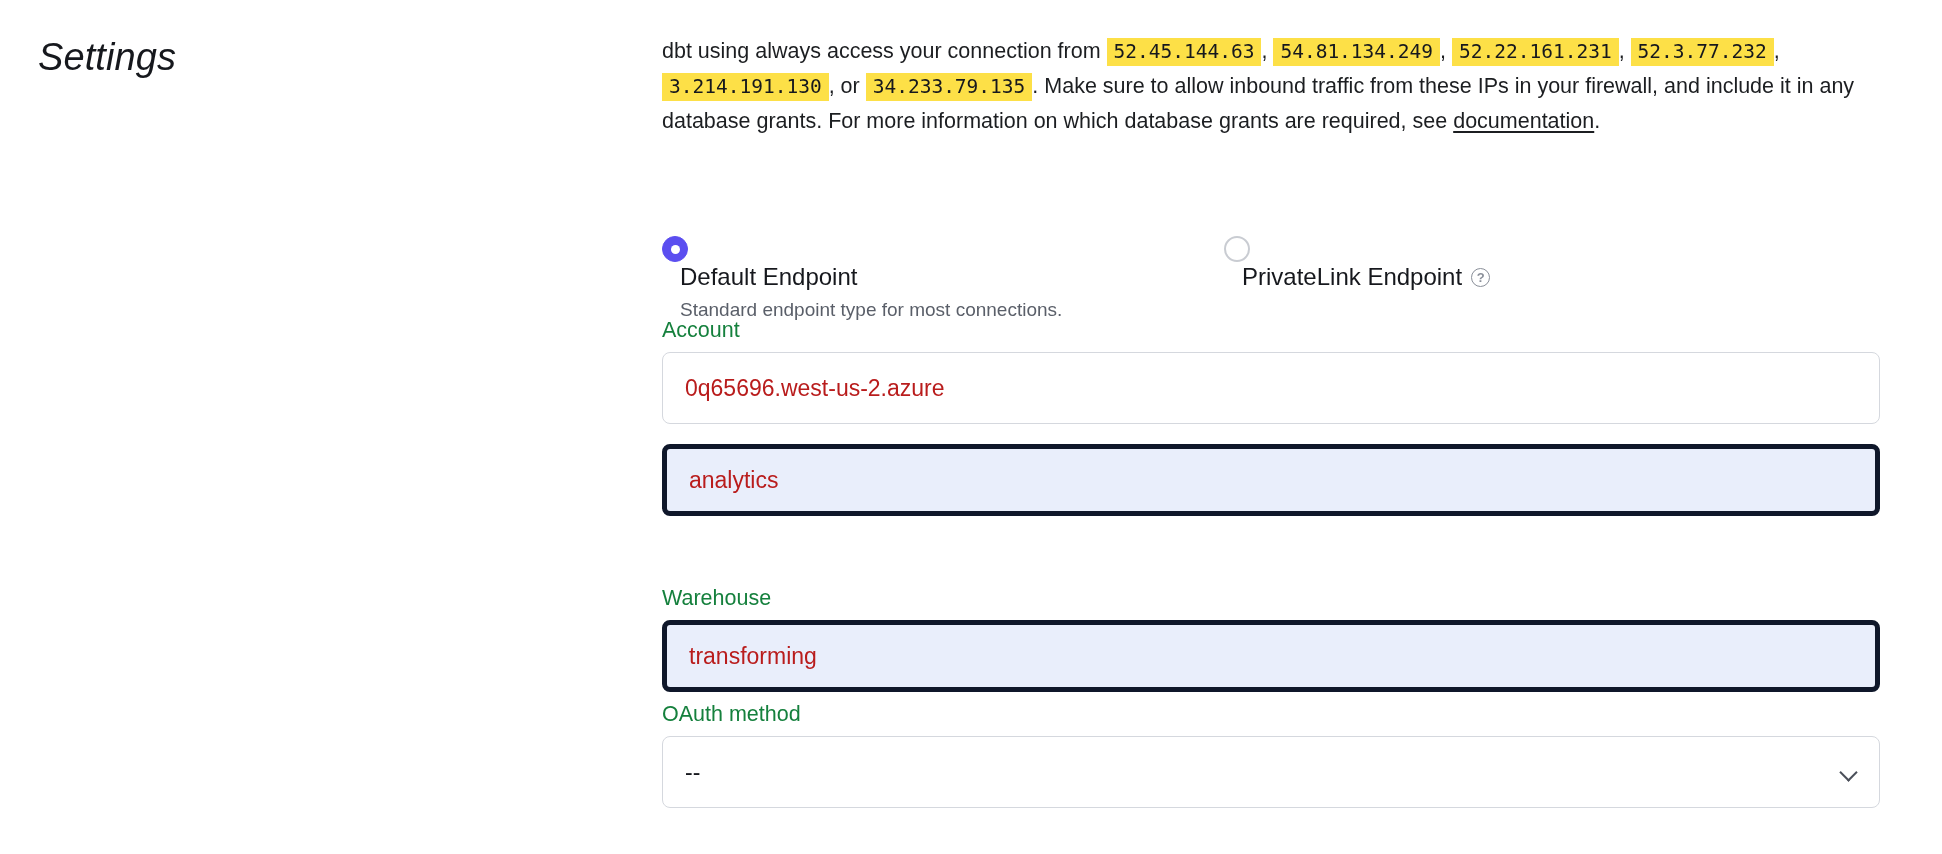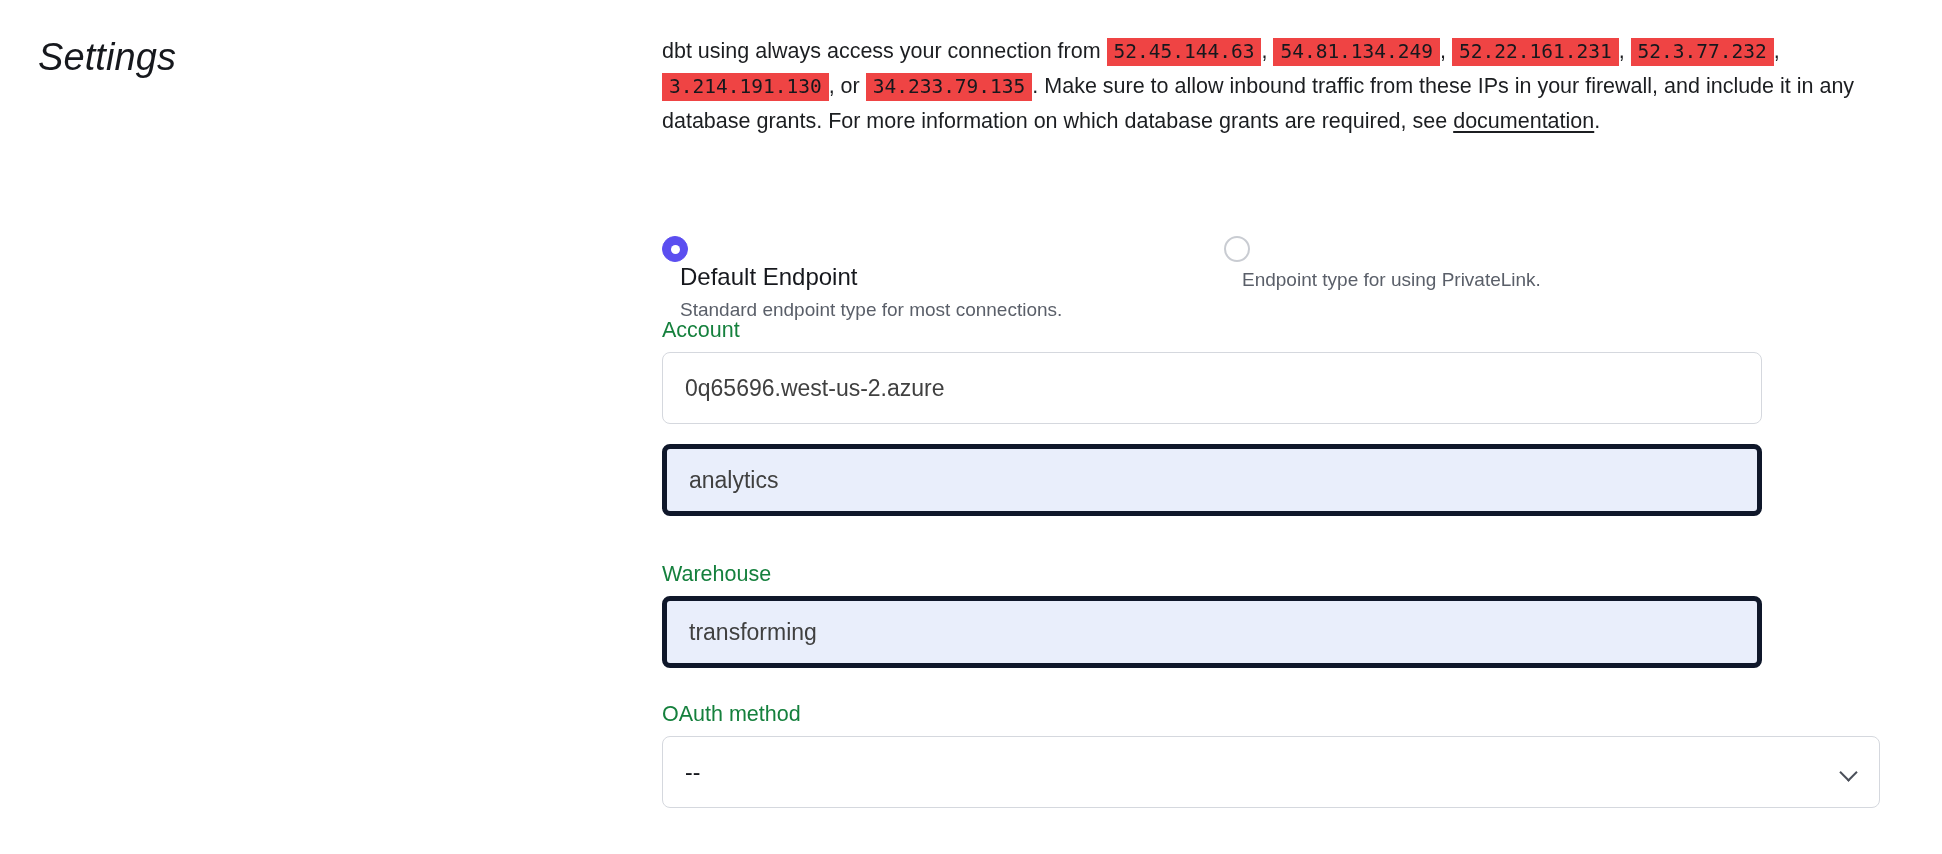--- a/index.html
+++ b/index.html
@@ -48,21 +48,21 @@
   .ip-note {
     font-size: 21.5px;
     line-height: 34px;
     color: #1c1e21;
     max-width: 1218px;
     font-weight: 400;
   }
   .ip-chip {
     font-family: "DejaVu Sans Mono", monospace;
     font-size: 19.5px;
-    background: #ef4444;
+    background: #fde047;
     border-radius: 0;
     padding: 2px 7px 3px 7px;
     color: #16181d;
     white-space: nowrap;
   }
   .doc-link {
     color: #1c1e21;
     text-decoration: underline;
     text-underline-offset: 3px;
     cursor: pointer;
@@ -140,29 +140,29 @@
   
   .field { position: absolute; left: 662px; width: 1218px; }
   .field-label {
     font-size: 21.5px;
     line-height: 28px;
     color: #15803d;
     margin-bottom: 8px;
   }
   .input {
     height: 72px;
-    width: 1100px;
+    width: 1218px;
     border: 1px solid #d5d8de;
     border-radius: 8px;
     background: #ffffff;
     display: flex;
     align-items: center;
     padding: 0 22px;
     font-size: 23px;
-    color: #404040;
+    color: #b91c1c;
     cursor: text;
   }
   .input.filled {
     background: #e9eefb;
     border: 5px solid #0f172a;
   }
   .select {
     height: 72px;
     width: 1218px;
     border: 1px solid #d5d8de;
@@ -189,21 +189,21 @@
     top: 2px;
     width: 11px;
     height: 11px;
     border-right: 2px solid #4a4f59;
     border-bottom: 2px solid #4a4f59;
     transform: rotate(45deg);
   }
 
   .f-account   { top: 316px; }
   .f-database  { top: 444px; }
-  .f-warehouse { top: 560px; }
+  .f-warehouse { top: 584px; }
   .f-oauth     { top: 700px; }
 </style>
 </head>
 <body>
 
 <div class="page">
 
   <div class="left-col">
     <div class="page-title">Settings</div>
   </div>
@@ -229,21 +229,24 @@
         </span>
       <div class="radio-texts">
         <div class="radio-label">Default Endpoint</div>
         <div class="radio-sub">Standard endpoint type for most connections.</div>
       </div>
     </div>
 
     <div class="radio-opt">
       <span class="radio-outer unchecked"></span>
       <div class="radio-texts">
-        <div class="radio-sub">Endpoint type for using PrivateLink.</div>
+        <div class="radio-label">
+          <span>PrivateLink Endpoint</span>
+          <span class="help-icon">?</span>
+        </div>
       </div>
     </div>
 
   </div>
 
   <div class="field f-account">
     <div class="field-label">Account</div>
     <div class="input" placeholder="">0q65696.west-us-2.azure</div>
   </div>
 

